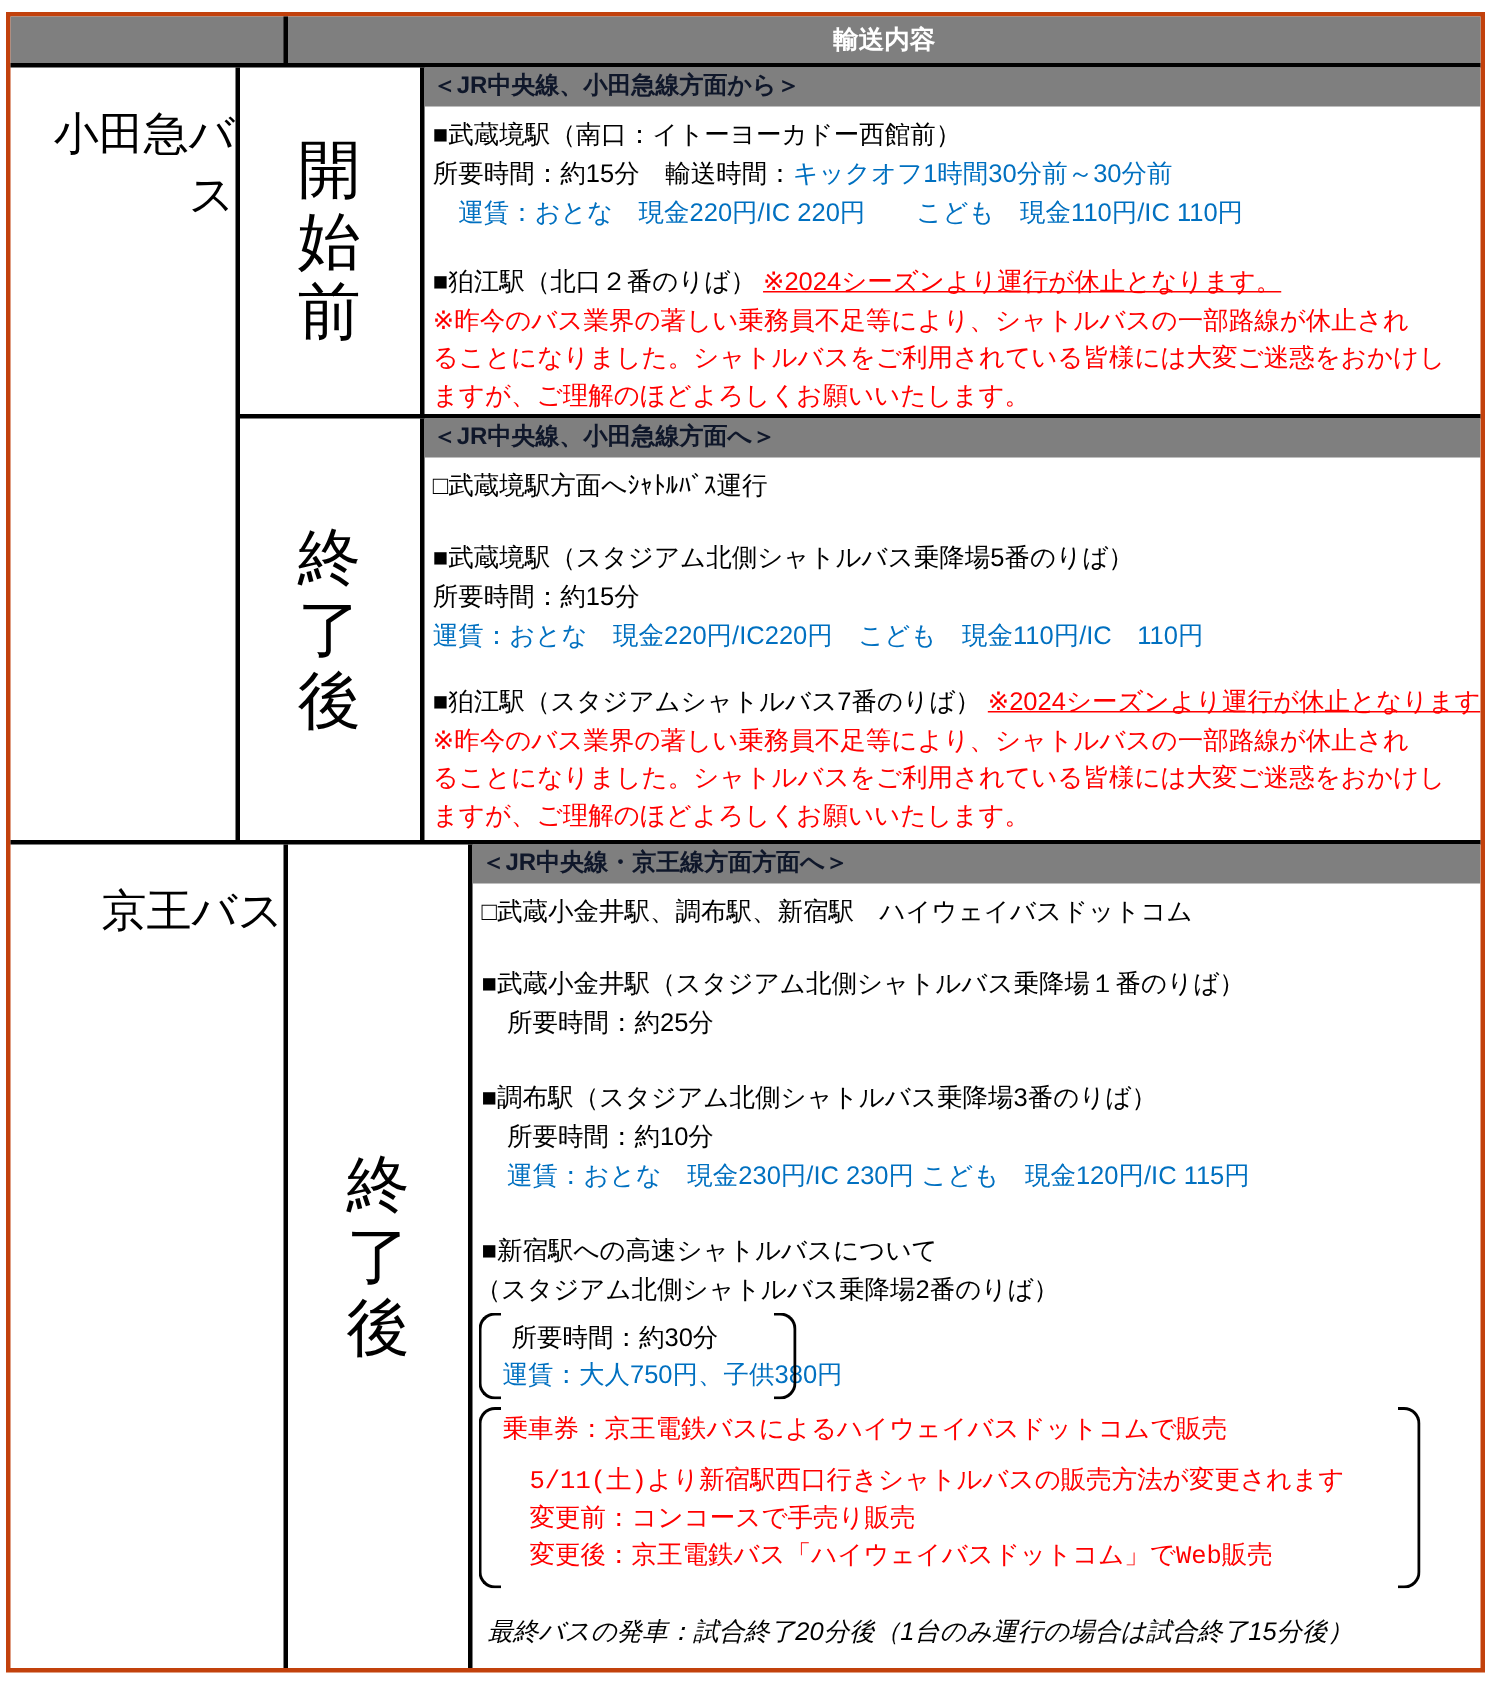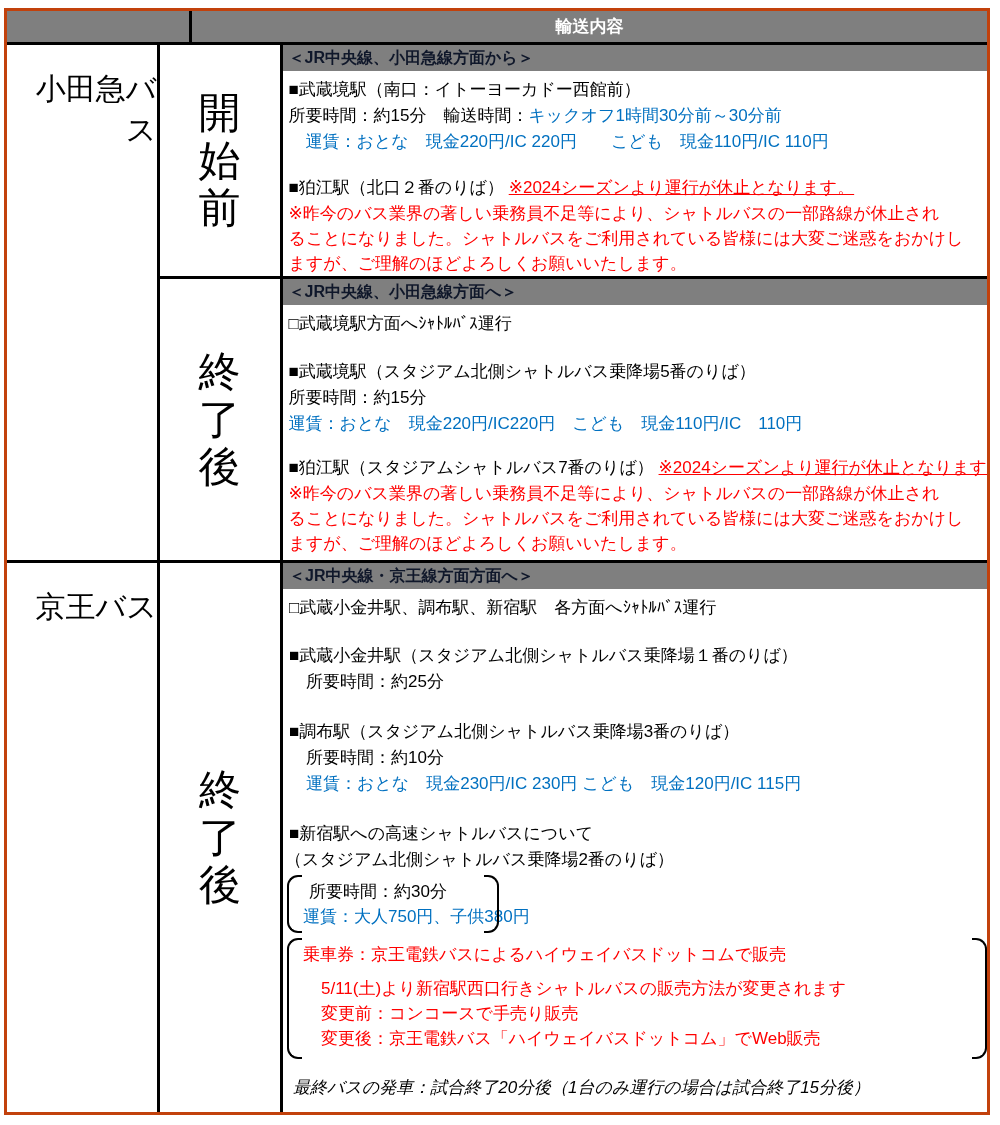--- a/index.html
+++ b/index.html
@@ -49,21 +49,21 @@
   .line { line-height: 26px; padding-left: 6px; white-space: pre; }
   .tight { line-height: 25px; }
   .subtitle { padding-left: 2px; }
   .blue { color: #0070C0; }
   .red { color: #FF0000; }
   .u { text-decoration: underline; }
   .gap18 { height: 18px; } .gap20 { height: 20px; } .gap22 { height: 22px; } .gap24 { height: 24px; }
   
   .bracket-group { position: relative; margin-left: 4px; padding: 4px 18px 4px 16px; }
   .bg1 { width: 212px; margin-top: 2px; }
-  .bg2 { width: 700px; margin-top: 5px; padding-bottom: 8px; }
+  .bg2 { width: 628px; margin-top: 5px; padding-bottom: 8px; font-family: Liberation Mono, monospace; }
   .bracket { position: absolute; top: 0; bottom: 0; width: 15px; }
   .bracket-left {
     left: 0; border-left: 2.5px solid #000; border-top: 2.5px solid #000;
     border-bottom: 2.5px solid #000; border-radius: 11px 0 0 11px;
   }
   .bracket-right {
     right: 0; border-right: 2.5px solid #000; border-top: 2.5px solid #000;
     border-bottom: 2.5px solid #000; border-radius: 0 11px 11px 0;
   }
   .bg2 .indent { padding-left: 18px; }
@@ -125,21 +125,21 @@
 
   <div class="row">
     <div class="col1">京王バス</div>
     <div class="col-rest">
       <div class="subrow subrow-k">
         <div class="col2">
           <div class="phase">終了後</div>
         </div>
         <div class="col3">
           <div class="gray-bar">＜JR中央線・京王線方面方面へ＞</div>
-          <div class="line">□武蔵小金井駅、調布駅、新宿駅　各方面へｼｬﾄﾙﾊﾞｽ運行</div>
+          <div class="line">□武蔵小金井駅、調布駅、新宿駅　ハイウェイバスドットコム</div>
           <div class="gap22"></div>
           <div class="line">■武蔵小金井駅（スタジアム北側シャトルバス乗降場１番のりば）</div>
           <div class="line">　所要時間：約25分</div>
           <div class="gap24"></div>
           <div class="line">■調布駅（スタジアム北側シャトルバス乗降場3番のりば）</div>
           <div class="line">　所要時間：約10分</div>
           <div class="line blue">　運賃：おとな　現金230円/IC 230円 こども　現金120円/IC 115円</div>
           <div class="gap24"></div>
           <div class="line">■新宿駅への高速シャトルバスについて</div>
           <div class="line subtitle">（スタジアム北側シャトルバス乗降場2番のりば）</div>

